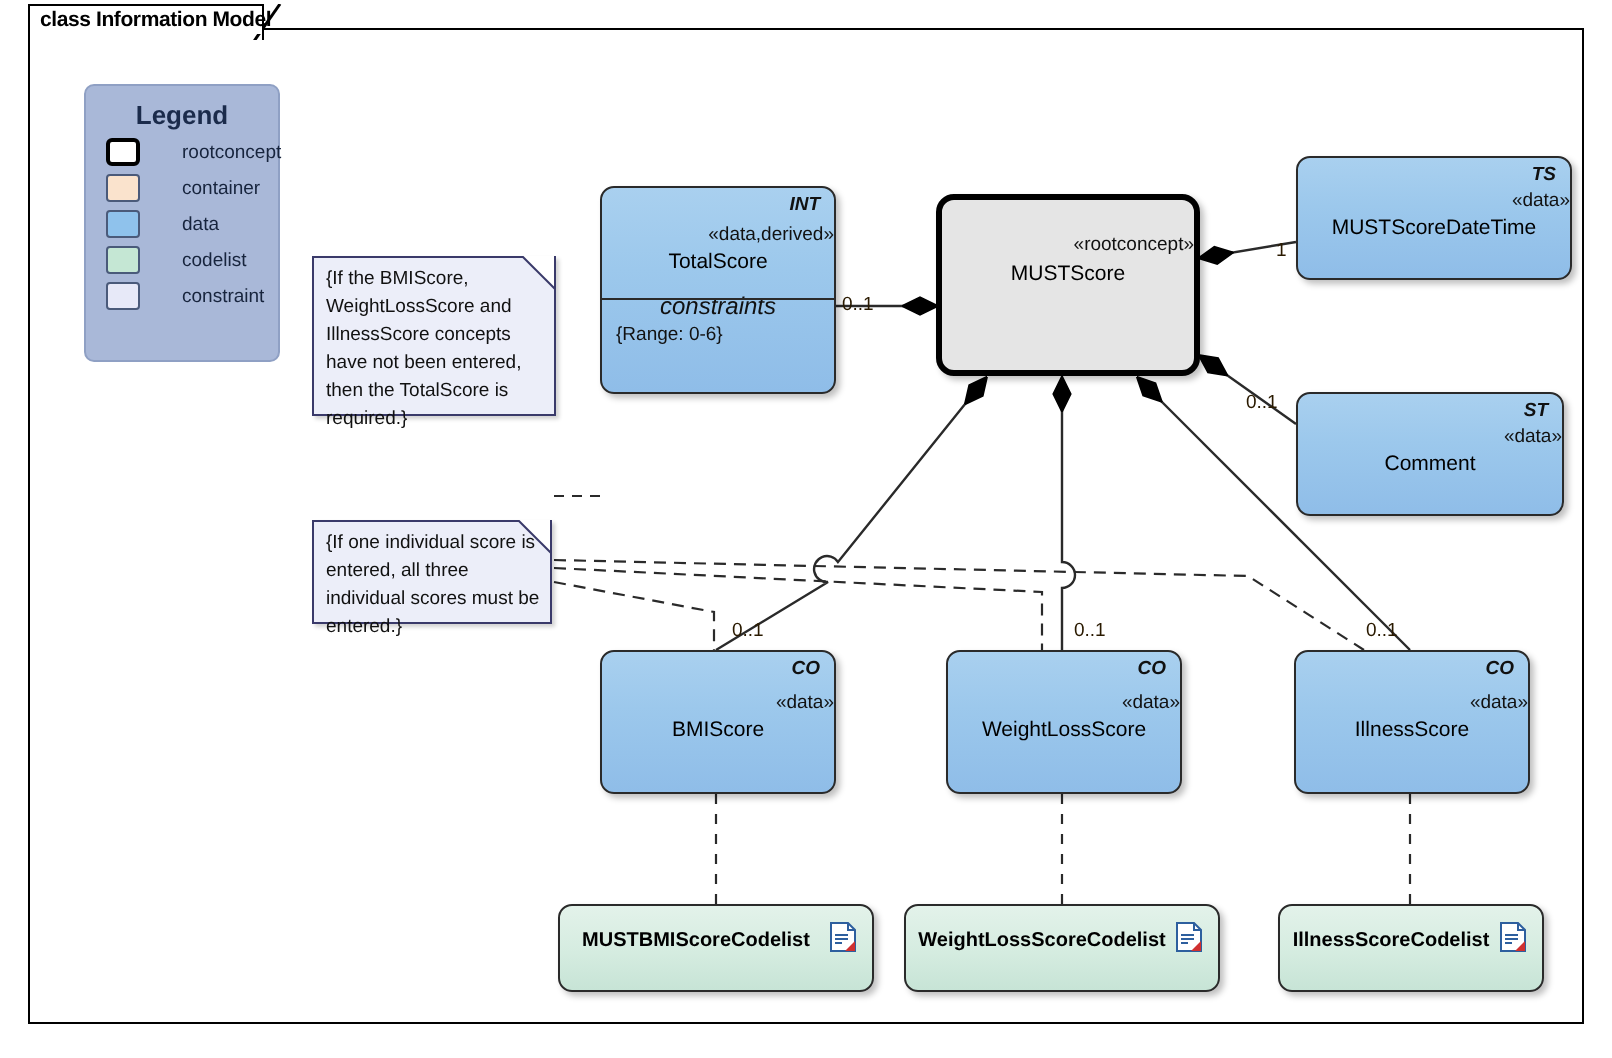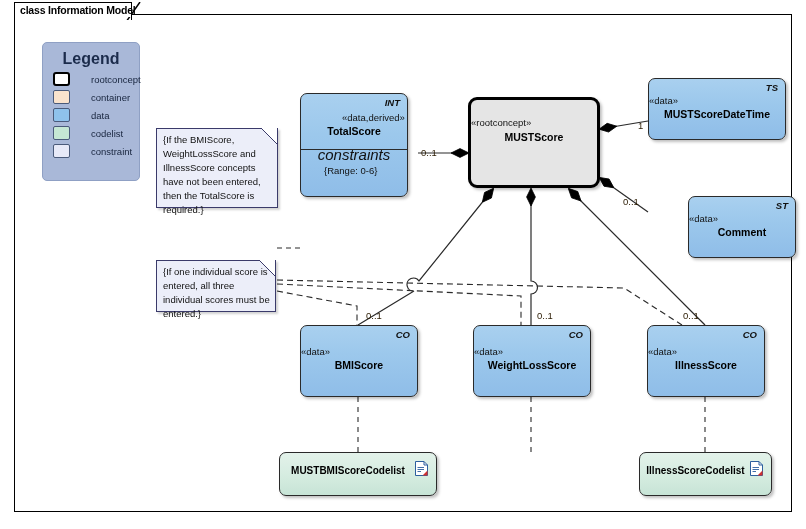--- a/index.html
+++ b/index.html
@@ -85,21 +85,21 @@
     top: 42px;
     width: 96px;
     height: 137px;
     background: #a9b8d8;
     border: 1px solid #8fa0c4;
     border-radius: 5px;
     z-index: 4;
   }
   .legend-title {
     text-align: center;
-    font-size: 16px;
+    font-size: 13px;
     font-weight: bold;
     color: #1b2b4b;
     margin-top: 7px;
   }
   .legend-row {
     display: flex;
     align-items: center;
     margin: 4px 0 0 10px;
   }
   .legend-swatch {
@@ -149,44 +149,44 @@
   .corner-tag {
     position: absolute;
     right: 7px;
     top: 3px;
     font-size: 9.5px;
     font-style: italic;
     font-weight: bold;
     color: #111;
   }
   .stereo {
-    text-align: left;
+    text-align: right;
     font-size: 9.5px;
     color: #111;
   }
   .nname {
     text-align: center;
     font-size: 10.5px;
-    font-weight: bold;
+    font-weight: normal;
     color: #000;
   }
   .compartment-sep {
     position: absolute;
     left: 0; right: 0;
     border-top: 1.2px solid #2a2a2a;
   }
   .constr-title {
     text-align: center;
-    font-size: 15px;
+    font-size: 12px;
     font-style: italic;
     color: #111;
   }
   .constr-body {
     text-align: left;
-    padding-left: 23px;
+    padding-left: 7px;
     font-size: 9.5px;
     color: #111;
   }
   .cl-label {
     font-size: 10px;
     font-weight: bold;
     color: #000;
     position: absolute;
     left: 0; right: 0;
     top: 12px;
@@ -332,21 +332,21 @@
 
   <div class="note" style="left:156px; top:260px; width:120px; height:52px;">
     <svg class="note-fold-tri" viewBox="0 0 17 17">
       <path d="M 0,0 L 17,17 L 17,0 Z" fill="#ffffff" stroke="none"></path>
       <path d="M 0,0 L 17,17" stroke="#3a3a6a" stroke-width="1" fill="none"></path>
       <path d="M 16.5,0 L 16.5,17" stroke="#3a3a6a" stroke-width="1" fill="none"></path>
     </svg>
     <span>{If one individual score is entered, all three individual scores must be entered.}</span>
   </div>
 
-  <div class="node data" style="left:300px; top:93px; width:108px; height:104px;">
+  <div class="node data" style="left:300px; top:93px; width:118px; height:104px;">
     <div class="corner-tag">INT</div>
     <div class="stereo" style="margin-top:18px;padding-left:41px;">«data,derived»</div>
     <div class="nname" style="margin-top:2px;">TotalScore</div>
     <div class="compartment-sep" style="top:55px;"></div>
     <div class="constr-title" style="margin-top:9px;">constraints</div>
     <div class="constr-body" style="margin-top:2px;">{Range: 0-6}</div>
   </div>
   <div class="mult" style="left:421px; top:147px;">0..1</div>
 
   <div class="node rootconcept" style="left:468px; top:97px; width:132px; height:91px;">
@@ -354,21 +354,21 @@
     <div class="nname" style="margin-top:3px;">MUSTScore</div>
   </div>
 
   <div class="node data" style="left:648px; top:78px; width:138px; height:62px;">
     <div class="corner-tag">TS</div>
     <div class="stereo" style="margin-top:16px;">«data»</div>
     <div class="nname" style="margin-top:2px;">MUSTScoreDateTime</div>
   </div>
   <div class="mult" style="left:638px; top:120px;">1</div>
 
-  <div class="node data" style="left:648px; top:196px; width:108px; height:62px;margin-left:40px;">
+  <div class="node data" style="left:648px; top:196px; width:134px; height:62px;">
     <div class="corner-tag">ST</div>
     <div class="stereo" style="margin-top:16px;">«data»</div>
     <div class="nname" style="margin-top:2px;">Comment</div>
   </div>
   <div class="mult" style="left:623px; top:196px;">0..1</div>
 
   <div class="node data" style="left:300px; top:325px; width:118px; height:72px;">
     <div class="corner-tag">CO</div>
     <div class="stereo" style="margin-top:20px;">«data»</div>
     <div class="nname" style="margin-top:2px;">BMIScore</div>
@@ -392,20 +392,29 @@
   <div class="node codelist" style="left:279px; top:452px; width:158px; height:44px;">
     <div class="cl-label">MUSTBMIScoreCodelist</div>
     <svg class="doc-icon" viewBox="0 0 13 15">
       <path d="M0.5,0.5 H9 L12.5,4 V14.5 H0.5 Z" fill="#ffffff" stroke="#2d5f9e" stroke-width="1"></path>
       <path d="M9,0.5 V4 H12.5" fill="none" stroke="#2d5f9e" stroke-width="1"></path>
       <path d="M2.5,6.5 H9 M2.5,8.5 H9 M2.5,10.5 H6" stroke="#2d5f9e" stroke-width="0.9"></path>
       <path d="M7.5,14.5 L12.5,14.5 L12.5,9.5 Z" fill="#d03030" stroke="none"></path>
     </svg>
   </div>
 
+  <div class="node codelist" style="left:452px; top:452px; width:158px; height:44px;">
+    <div class="cl-label">WeightLossScoreCodelist</div>
+    <svg class="doc-icon" viewBox="0 0 13 15">
+      <path d="M0.5,0.5 H9 L12.5,4 V14.5 H0.5 Z" fill="#ffffff" stroke="#2d5f9e" stroke-width="1"></path>
+      <path d="M9,0.5 V4 H12.5" fill="none" stroke="#2d5f9e" stroke-width="1"></path>
+      <path d="M2.5,6.5 H9 M2.5,8.5 H9 M2.5,10.5 H6" stroke="#2d5f9e" stroke-width="0.9"></path>
+      <path d="M7.5,14.5 L12.5,14.5 L12.5,9.5 Z" fill="#d03030" stroke="none"></path>
+    </svg>
+  </div>
 
   <div class="node codelist" style="left:639px; top:452px; width:133px; height:44px;">
     <div class="cl-label">IllnessScoreCodelist</div>
     <svg class="doc-icon" viewBox="0 0 13 15">
       <path d="M0.5,0.5 H9 L12.5,4 V14.5 H0.5 Z" fill="#ffffff" stroke="#2d5f9e" stroke-width="1"></path>
       <path d="M9,0.5 V4 H12.5" fill="none" stroke="#2d5f9e" stroke-width="1"></path>
       <path d="M2.5,6.5 H9 M2.5,8.5 H9 M2.5,10.5 H6" stroke="#2d5f9e" stroke-width="0.9"></path>
       <path d="M7.5,14.5 L12.5,14.5 L12.5,9.5 Z" fill="#d03030" stroke="none"></path>
     </svg>
   </div>

